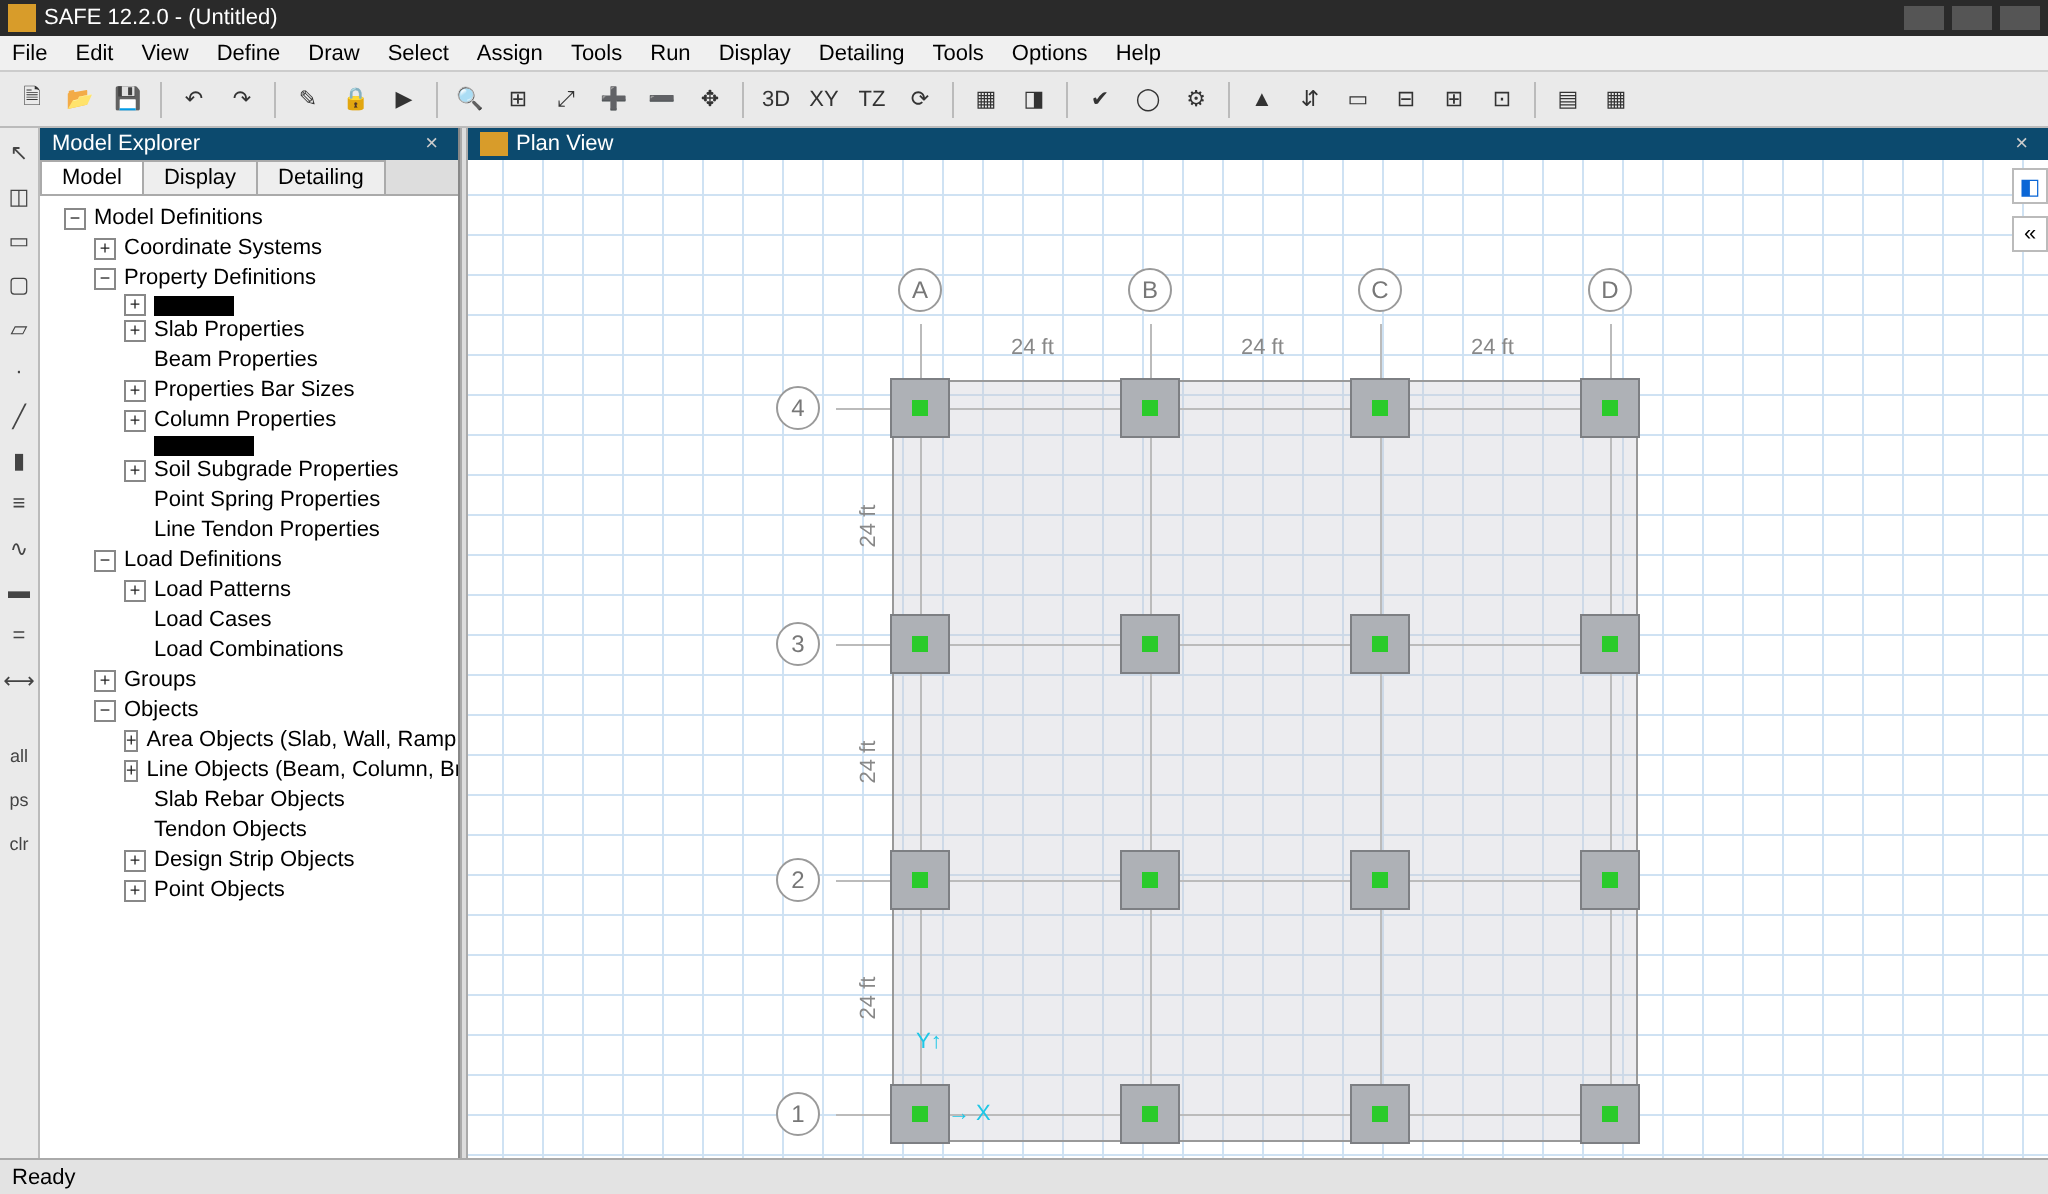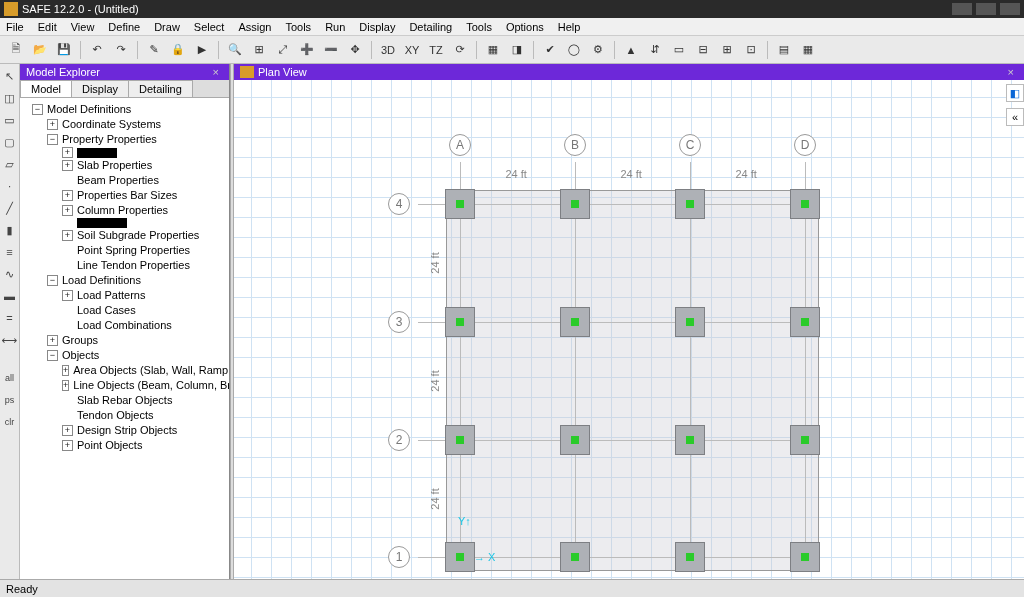--- a/index.html
+++ b/index.html
@@ -10,21 +10,21 @@
 .titlebar .winbtns span { width: 20px; height: 12px; background: #555; display: inline-block; }
 .menubar { height: 18px; background: #f0f0f0; border-bottom: 1px solid #ccc; display: flex; align-items: center; padding: 0 6px; gap: 14px; }
 .menubar span { cursor: default; }
 .toolbar { height: 28px; background: #eaeaea; border-bottom: 1px solid #bbb; display: flex; align-items: center; padding: 0 6px; gap: 4px; }
 .tbtn { width: 20px; height: 20px; border: 1px solid transparent; display: flex; align-items: center; justify-content: center; color: #333; }
 .tsep { width: 1px; height: 18px; background: #bbb; margin: 0 2px; }
 .client { flex: 1; display: flex; overflow: hidden; }
 .lefttools { width: 20px; background: #eaeaea; border-right: 1px solid #bbb; display: flex; flex-direction: column; align-items: center; padding-top: 4px; gap: 6px; }
 .ltbtn { width: 16px; height: 16px; display: flex; align-items: center; justify-content: center; color: #444; }
 .explorer { width: 210px; display: flex; flex-direction: column; border-right: 1px solid #888; }
-.panel-title { background: #6d28d9; color: #fff; padding: 2px 6px; display: flex; align-items: center; }
+.panel-title { background: #0c4a6e; color: #fff; padding: 2px 6px; display: flex; align-items: center; }
 .panel-title .x { margin-left: auto; color: #ccc; padding: 0 4px; }
 .tabstrip { display: flex; background: #ddd; border-bottom: 1px solid #aaa; }
 .tabstrip .tab { padding: 2px 10px; border: 1px solid #aaa; border-bottom: none; margin-right: -1px; background: #eee; }
 .tabstrip .tab.active { background: #fff; }
 .treewrap { flex: 1; background: #fff; overflow: auto; }
 .tree { padding: 4px 2px; }
 .tree .node { display: flex; align-items: center; white-space: nowrap; line-height: 15px; }
 .tree .pm { width: 11px; height: 11px; border: 1px solid #888; background: #fff; color: #222; font-size: 9px; line-height: 9px; text-align: center; margin-right: 4px; cursor: default; }
 .tree .sp { width: 15px; display: inline-block; }
 .tree .redact { background: #000; color: #000; display: inline-block; height: 10px; }
@@ -162,21 +162,21 @@
         <div class="node" style="padding-left:10px">
             <span class="pm">−</span>
             <span>Model Definitions</span>
           </div>
         <div class="node" style="padding-left:25px">
             <span class="pm">+</span>
             <span>Coordinate Systems</span>
           </div>
         <div class="node" style="padding-left:25px">
             <span class="pm">−</span>
-            <span>Property Properties</span>
+            <span>Property Definitions</span>
           </div>
         <div class="node" style="padding-left:40px">
             <span class="pm">+</span>
             <span class="redact" style="width:40px"></span>
           </div>
         <div class="node" style="padding-left:40px">
             <span class="pm">+</span>
             <span>Slab Properties</span>
           </div>
         <div class="node" style="padding-left:40px">

